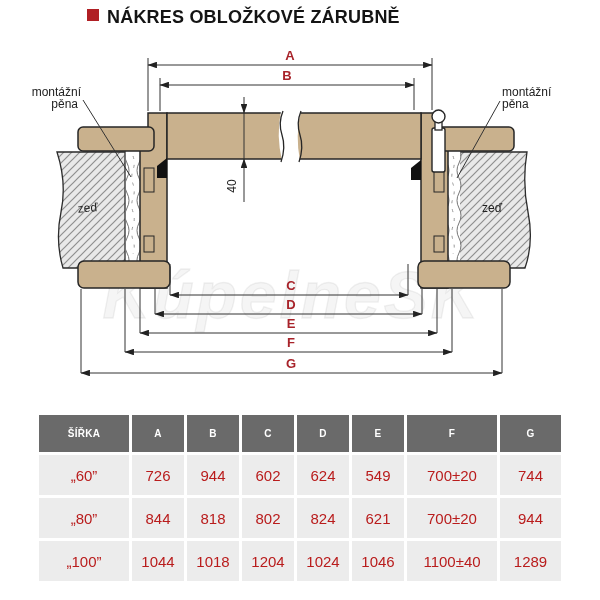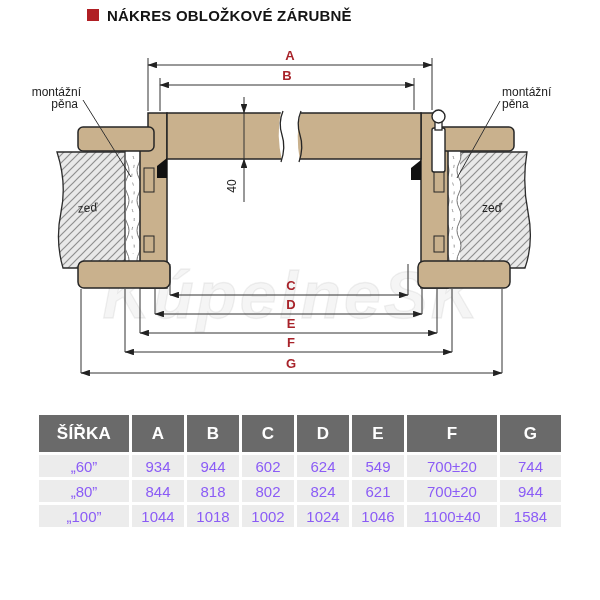--- a/index.html
+++ b/index.html
@@ -1,31 +1,31 @@
 <!DOCTYPE html>
 <html><head>
 <meta charset="utf-8">
 <style>
   html,body{margin:0;padding:0;background:#fff;}
   .page{position:relative;width:600px;height:600px;background:#fff;overflow:hidden;
         font-family:"Liberation Sans",sans-serif;color:#111;}
   .title-row{position:absolute;top:7px;left:87px;display:flex;align-items:flex-start;gap:8px;}
   .bullet{width:12px;height:12px;background:#b01f24;display:inline-block;margin-top:2px;}
-  .title{font-size:15px;font-weight:bold;letter-spacing:.2px;color:#141414;}
+  .title{font-size:18px;font-weight:bold;letter-spacing:.2px;color:#141414;}
   svg.diagram{position:absolute;top:0;left:0;}
   svg text{font-family:"Liberation Sans",sans-serif;}
   .dimletter{fill:#a8232a;font-weight:bold;font-size:13px;text-anchor:middle;}
   .anno{fill:#222;font-size:12px;}
   .wm{font-style:italic;font-weight:bold;font-size:66px;letter-spacing:3px;
       fill:#000;fill-opacity:.04;stroke:#000;stroke-opacity:.06;stroke-width:1.4;text-anchor:middle;}
   table.dims{position:absolute;top:412px;left:36px;width:528px;table-layout:fixed;
              border-collapse:separate;border-spacing:3px;background:#fff;}
-  table.dims th{background:#6a6a6a;color:#fff;font-size:17px;font-weight:bold;
+  table.dims th{background:#6a6a6a;color:#fff;font-size:10px;font-weight:bold;
                 height:37px;text-align:center;padding:0 2px;letter-spacing:.3px;margin-left:9px;}
-  table.dims td{background:#ececec;color:#8b5cf6;font-size:15px;height:22px;
+  table.dims td{background:#ececec;color:#b91c1c;font-size:15px;height:40px;
                 text-align:center;padding:0 2px;white-space:nowrap;}
 </style>
 </head>
 <body>
 
 <div class="page">
 
   <div class="title-row">
     <span class="bullet"></span>
     <span class="title">NÁKRES OBLOŽKOVÉ ZÁRUBNĚ</span>
@@ -162,21 +162,21 @@
           <th>C</th>
           <th>D</th>
           <th>E</th>
           <th>F</th>
           <th>G</th>
         </tr>
     </thead>
     <tbody>
         <tr>
           <td>„60”</td>
-          <td>934</td>
+          <td>726</td>
           <td>944</td>
           <td>602</td>
           <td>624</td>
           <td>549</td>
           <td>700±20</td>
           <td>744</td>
         </tr>
         <tr>
           <td>„80”</td>
           <td>844</td>
@@ -184,22 +184,22 @@
           <td>802</td>
           <td>824</td>
           <td>621</td>
           <td>700±20</td>
           <td>944</td>
         </tr>
         <tr>
           <td>„100”</td>
           <td>1044</td>
           <td>1018</td>
-          <td>1002</td>
+          <td>1204</td>
           <td>1024</td>
           <td>1046</td>
           <td>1100±40</td>
-          <td>1584</td>
+          <td>1289</td>
         </tr>
       </tbody>
   </table>
 
 </div>
 
 </body></html>

